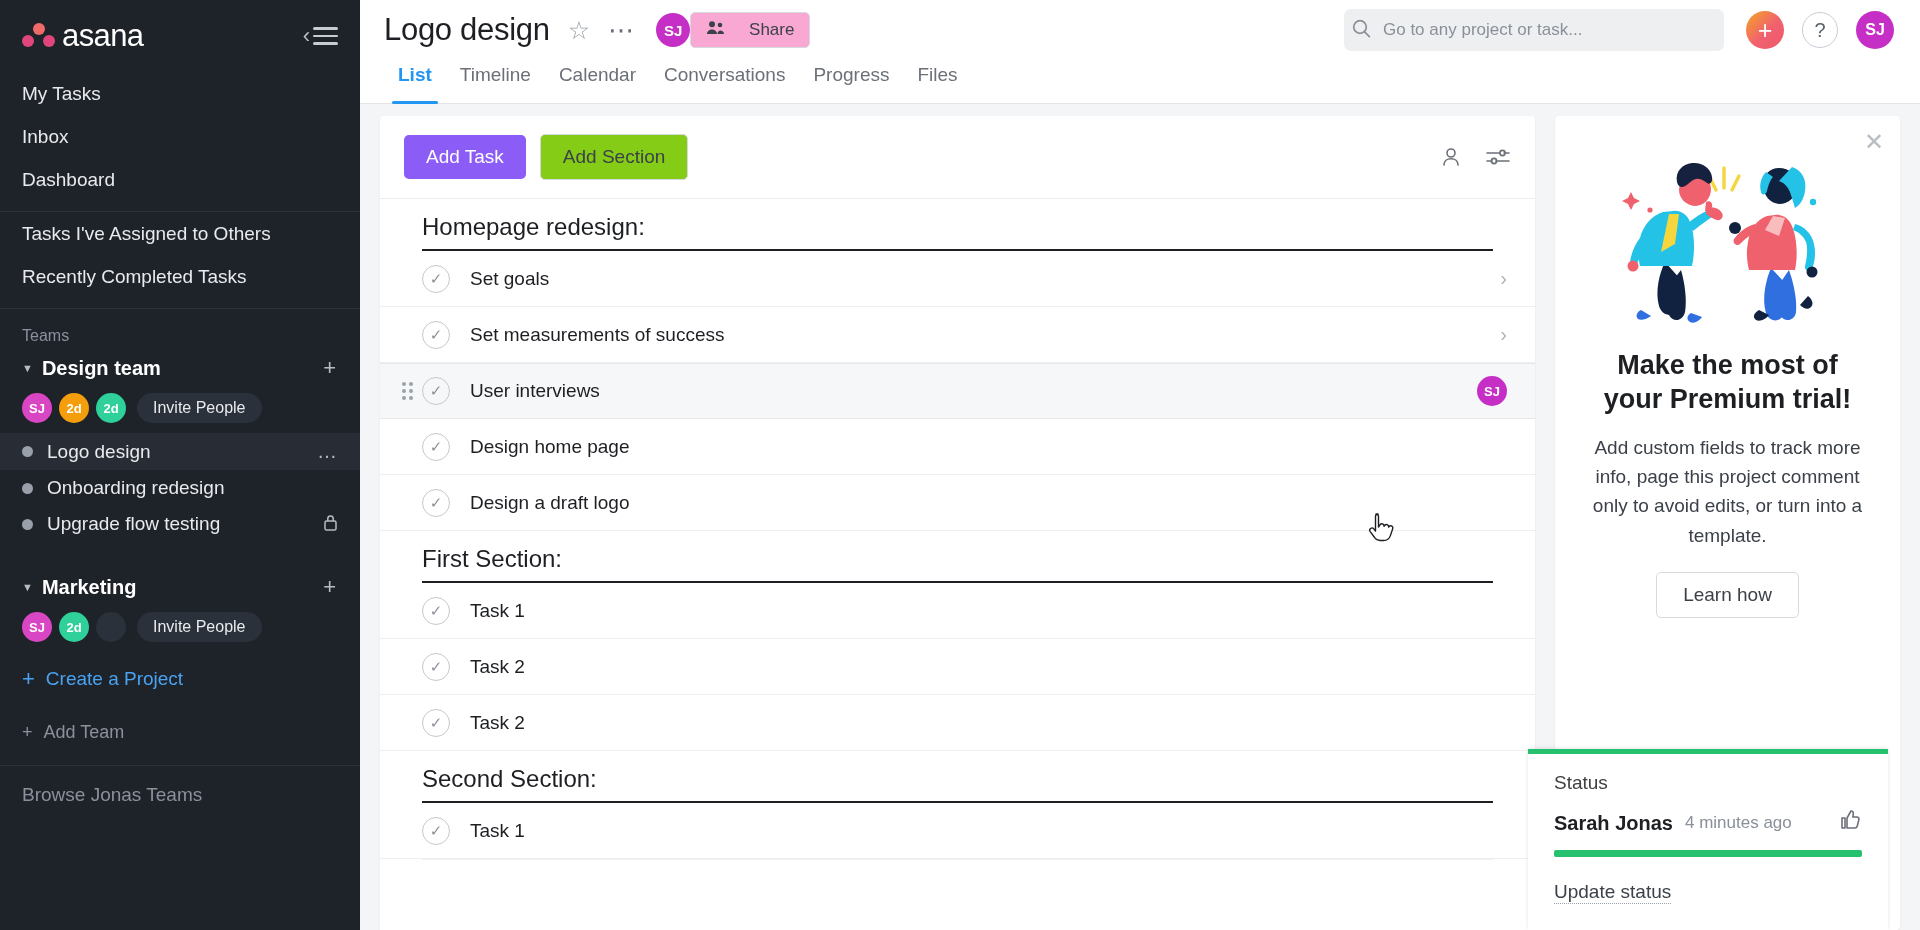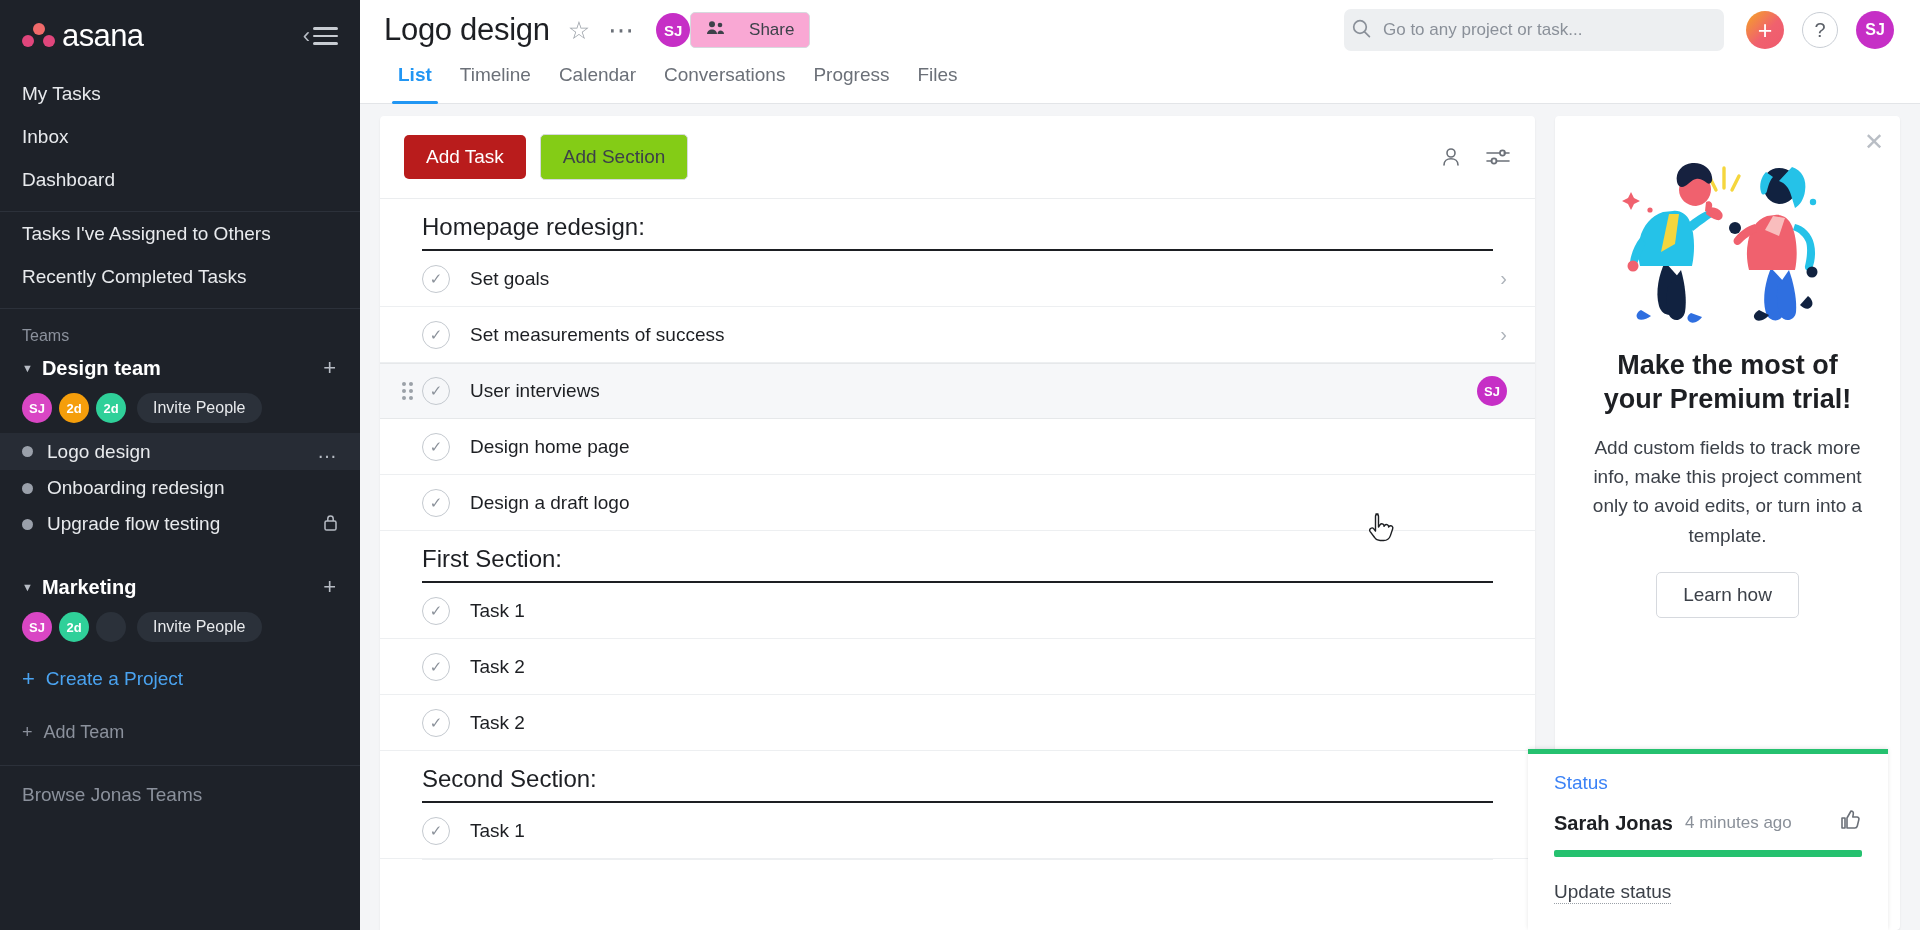--- a/index.html
+++ b/index.html
@@ -109,21 +109,21 @@
 
   
   .list-card {
     margin-left: 20px; background:#fff; border-radius:4px 4px 0 0;
     width: 1155px; flex: 0 0 1155px;
     box-shadow: 0 1px 2px rgba(0,0,0,0.08);
     display:flex; flex-direction:column; min-height:0; overflow:hidden;
   }
   .list-toolbar { display:flex; align-items:center; padding: 18px 24px; border-bottom:1px solid #ebedef; }
   .btn-add-task {
-    background:#b91c1c; color:#fff; border:none; border-radius:5px;
+    background:#8b5cf6; color:#fff; border:none; border-radius:5px;
     font-size:19px; padding:11px 22px; cursor:pointer; font-family:"Liberation Sans", sans-serif;
   }
   .btn-add-section {
     background:#84cc16; color:#3c4149; border:1px solid #d6d9de; border-radius:5px;
     font-size:19px; padding:11px 22px; margin-left:14px; cursor:pointer; font-family:"Liberation Sans", sans-serif;
   }
   .tb-spacer { flex:1; }
   .tb-icon { margin-left: 22px; cursor:pointer; color:#6b7078; display:flex; align-items:center; }
 
   .list-body { flex:1; overflow:hidden; padding: 0 0 0 0; }
@@ -171,21 +171,21 @@
     margin-top: 22px; border:1px solid #d6d9de; border-radius:5px; background:#fff;
     font-size:19px; color:#3c4149; padding:11px 26px; cursor:pointer; font-family:"Liberation Sans", sans-serif;
   }
 
   
   .status-card {
     position:absolute; right: 32px; bottom: 0px; width: 360px;
     background:#fff; border-top:5px solid #25c16f;
     box-shadow: 0 -1px 4px rgba(0,0,0,0.10); padding: 18px 26px 26px 26px;
   }
-  .status-label { font-size:19px; color:#3b82f6; }
+  .status-label { font-size:19px; color:#404040; }
   .status-line { display:flex; align-items:center; margin-top:14px; }
   .status-name { font-size:20px; font-weight:700; color:#1d1f23; }
   .status-time { font-size:17px; color:#8a9099; margin-left:12px; flex:1; }
   .thumb { color:#6b7078; font-size:22px; cursor:pointer; }
   .status-bar { height:7px; background:#25c16f; border-radius:2px; margin-top:12px; }
   .update-status {
     margin-top: 24px; font-size:19px; color:#3c4149; border-bottom:1px dotted #9ba1a8;
     display:inline-block; cursor:pointer;
   }
 
@@ -521,21 +521,21 @@
               <path d="M160 36c-1-10 6-18 16-18 11 0 19 8 18 18-1 11-8 18-18 18-9-1-15-8-16-18z" fill="#112240"></path>
               <path d="M189 17c10 3 15 13 13 24-1 8-5 14-10 17l-4-13c-2-7-6-12-12-14z" fill="#25c2e8"></path>
               <path d="M163 22c-5 5-7 13-5 20 1 4 5 3 6-1 1-5 3-11 6-14z" fill="#25c2e8"></path>
             </svg>
           </div>
 
           <div class="promo-title">
             <div>Make the most of</div>
             <div>your Premium trial!</div>
           </div>
-          <div class="promo-body">Add custom fields to track more info, make this project comment only to avoid edits, or turn into a template.</div>
+          <div class="promo-body">Add custom fields to track more info, page this project comment only to avoid edits, or turn into a template.</div>
           <button class="promo-learn">Learn how</button>
         </div>
 
         <div class="status-card">
           <div class="status-label">Status</div>
           <div class="status-line">
             <span class="status-name">Sarah Jonas</span>
             <span class="status-time">4 minutes ago</span>
             <span class="thumb">
               <svg width="24" height="24" viewBox="0 0 24 24" fill="none">

